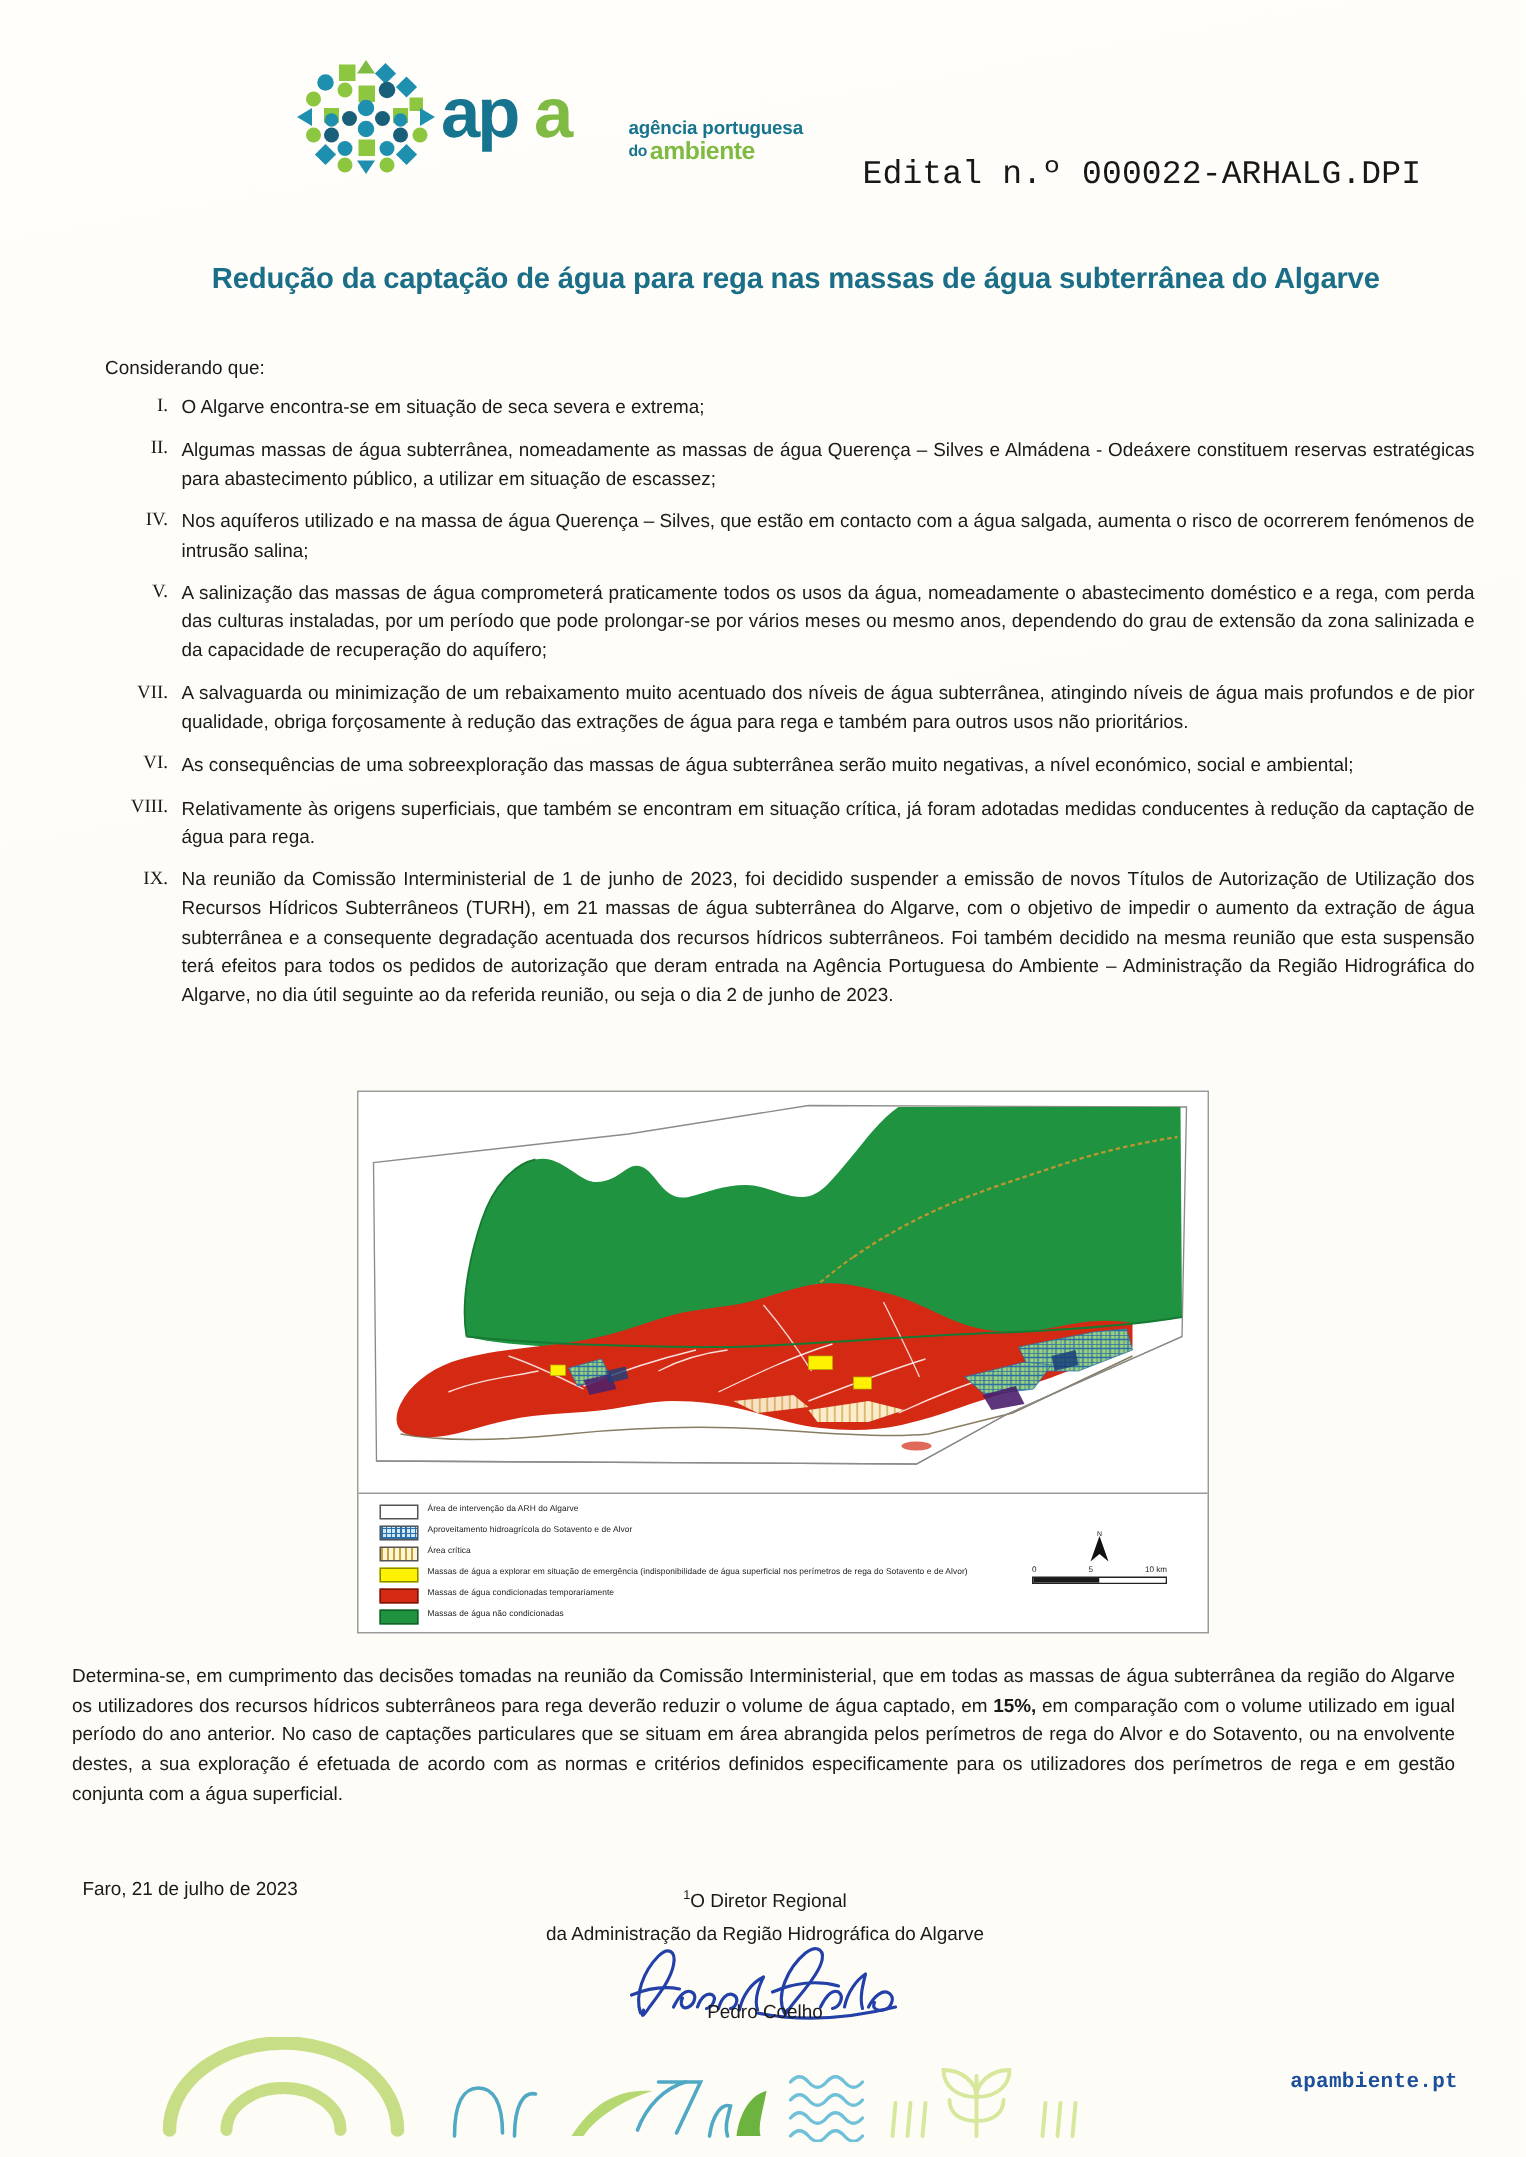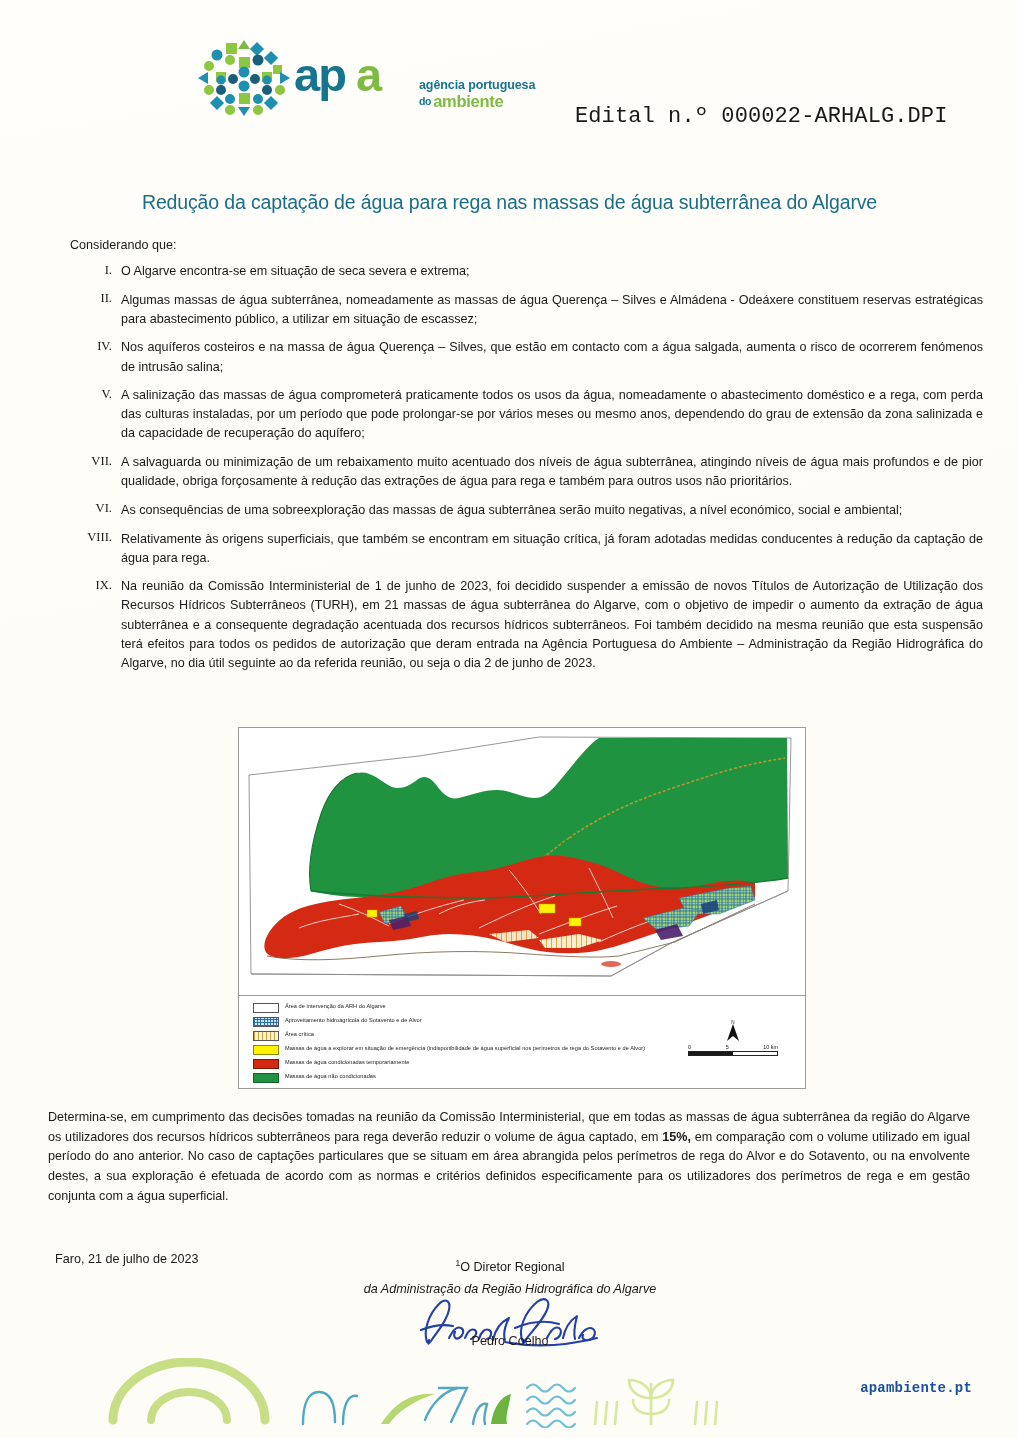--- a/index.html
+++ b/index.html
@@ -72,29 +72,28 @@
     color: #181818;
     letter-spacing: 0.1px;
     white-space: nowrap;
     font-family: Liberation Mono, monospace;
   }
 
   
   .doc-title {
     position: absolute;
     top: 172px;
-    left: 83px;
+    left: 104px;
     width: 853px;
     text-align: center;
     font-size: 19.5px;
-    font-weight: normal;
+    font-weight: bold;
     line-height: 1.45;
     color: #1b6e87;
     letter-spacing: -0.15px;
-    margin-top: 16px;
   }
 
   
   .intro {
     position: absolute;
     top: 238px;
     left: 70px;
     font-size: 12.6px;
     color: #1a1a1a;
   }
@@ -251,21 +250,21 @@
 
   .sign-block {
     position: absolute;
     top: 1258px;
     left: 345px;
     width: 330px;
     text-align: center;
   }
   .sign-l1 { font-size: 12.6px; color:#1a1a1a; }
   .sign-l1 sup { font-size: 8.5px; vertical-align: super; }
-  .sign-l2 { font-size: 12.6px; color:#1a1a1a; margin-top: 8px; font-style: italic; }
+  .sign-l2 { font-size: 12.6px; color:#1a1a1a; margin-top: 8px; }
   .sig-svg { display:block; margin: -6px auto -10px; }
   .sign-name { font-size: 12.6px; color:#1a1a1a; position: relative; top: -6px; }
 
   
   .footer {
     position: absolute;
     left: 0; right: 0;
     bottom: 0;
     height: 96px;
   }
@@ -354,21 +353,21 @@
     <div class="clause">
       <div class="num">I.</div>
       <div class="txt">O Algarve encontra-se em situação de seca severa e extrema;</div>
     </div>
     <div class="clause">
       <div class="num">II.</div>
       <div class="txt">Algumas massas de água subterrânea, nomeadamente as massas de água Querença – Silves e Almádena - Odeáxere constituem reservas estratégicas para abastecimento público, a utilizar em situação de escassez;</div>
     </div>
     <div class="clause">
       <div class="num">IV.</div>
-      <div class="txt">Nos aquíferos costeiros e na massa de água Querença – Silves, que estão em contacto com a água salgada, aumenta o risco de ocorrerem fenómenos de intrusão salina;</div>
+      <div class="txt">Nos aquíferos utilizado e na massa de água Querença – Silves, que estão em contacto com a água salgada, aumenta o risco de ocorrerem fenómenos de intrusão salina;</div>
     </div>
     <div class="clause">
       <div class="num">V.</div>
       <div class="txt">A salinização das massas de água comprometerá praticamente todos os usos da água, nomeadamente o abastecimento doméstico e a rega, com perda das culturas instaladas, por um período que pode prolongar-se por vários meses ou mesmo anos, dependendo do grau de extensão da zona salinizada e da capacidade de recuperação do aquífero;</div>
     </div>
     <div class="clause">
       <div class="num">VII.</div>
       <div class="txt">A salvaguarda ou minimização de um rebaixamento muito acentuado dos níveis de água subterrânea, atingindo níveis de água mais profundos e de pior qualidade, obriga forçosamente à redução das extrações de água para rega e também para outros usos não prioritários.</div>
     </div>
     <div class="clause">

